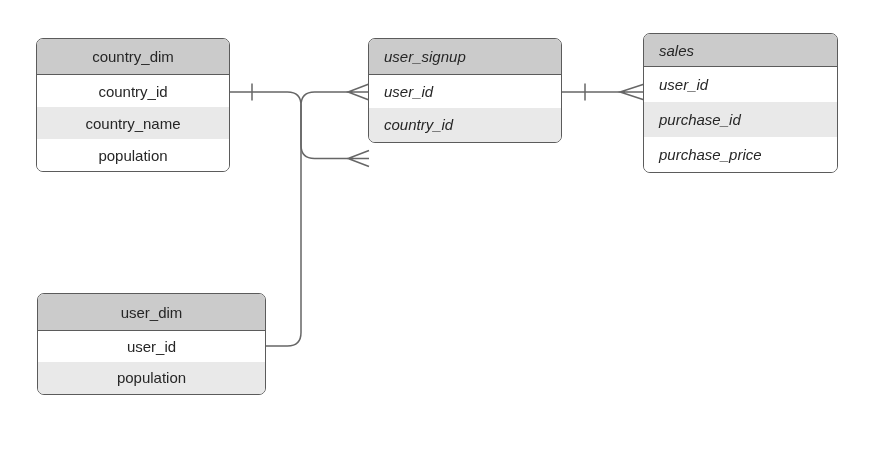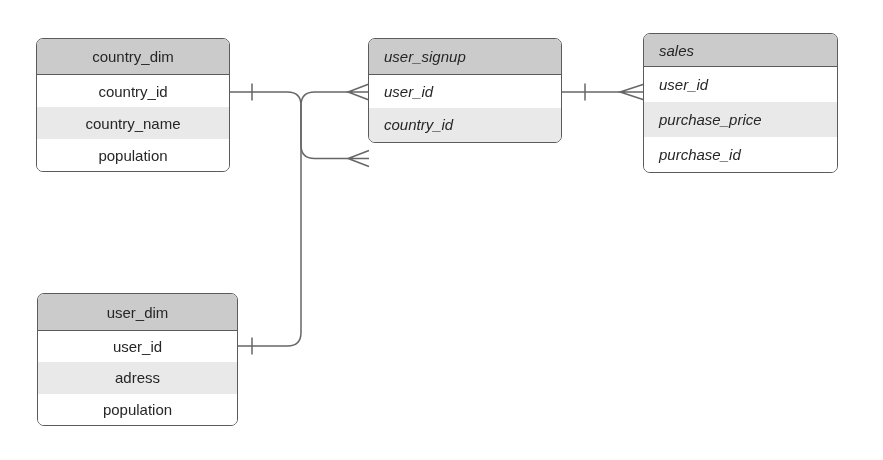--- a/index.html
+++ b/index.html
@@ -54,21 +54,21 @@
   #t-country .row { height: 32px; }
 
   #t-signup  { left: 368px; top: 38px;  width: 194px; }
   #t-signup .hdr { height: 36px; }
   #t-signup .row { height: 33.3px; }
 
   #t-sales   { left: 643px; top: 33px;  width: 195px; }
   #t-sales .hdr { height: 33px; }
   #t-sales .row { height: 35px; }
 
-  #t-user    { left: 37px;  top: 293px; width: 201px; }
+  #t-user    { left: 37px;  top: 293px; width: 229px; }
   #t-user .hdr { height: 37px; }
   #t-user .row { height: 31.3px; }
 </style>
 </head>
 <body>
 
 <div class="canvas">
 
   <svg class="connectors" width="883" height="460" viewBox="0 0 883 460">
 
@@ -105,27 +105,26 @@
     <div class="rows">
       <div class="row">user_id</div>
       <div class="row">country_id</div>
     </div>
   </div>
 
   <div class="entity italic" id="t-sales">
     <div class="hdr">sales</div>
     <div class="rows">
       <div class="row">user_id</div>
+      <div class="row">purchase_id</div>
       <div class="row">purchase_price</div>
-      <div class="row">purchase_id</div>
     </div>
   </div>
 
   <div class="entity" id="t-user">
     <div class="hdr">user_dim</div>
     <div class="rows">
       <div class="row">user_id</div>
-      <div class="row">adress</div>
       <div class="row">population</div>
     </div>
   </div>
 
 </div>
 
 </body></html>

